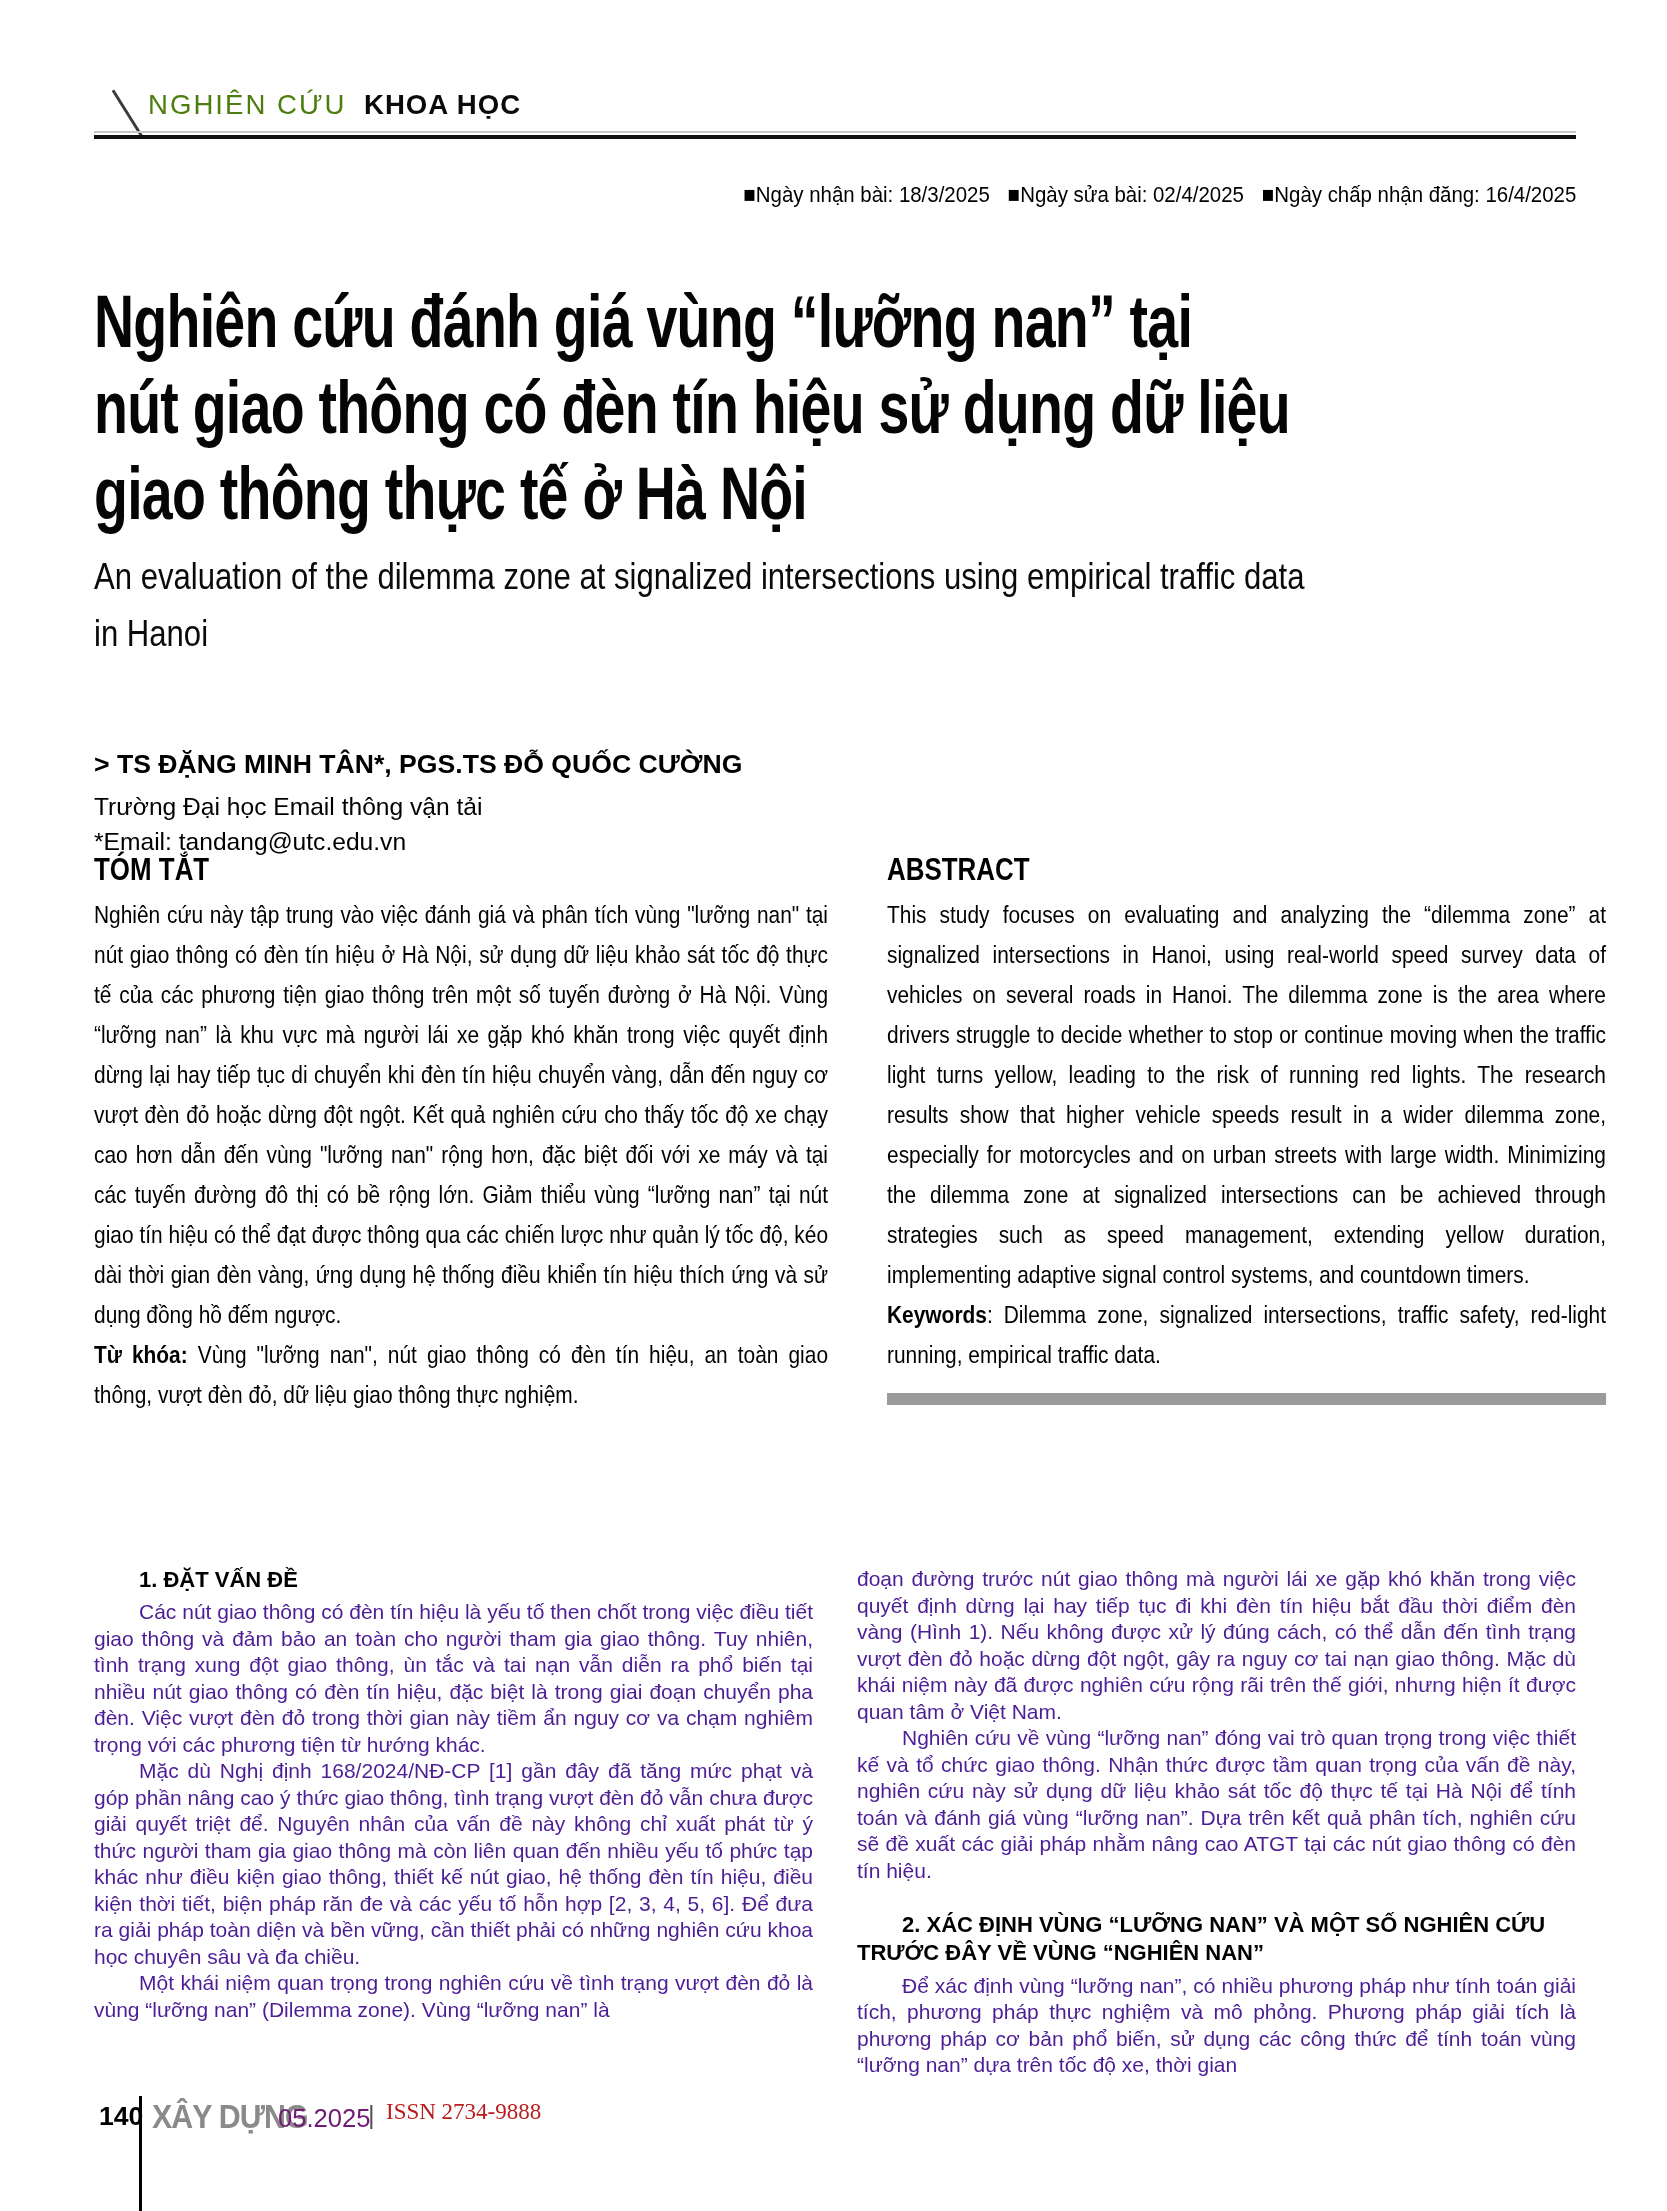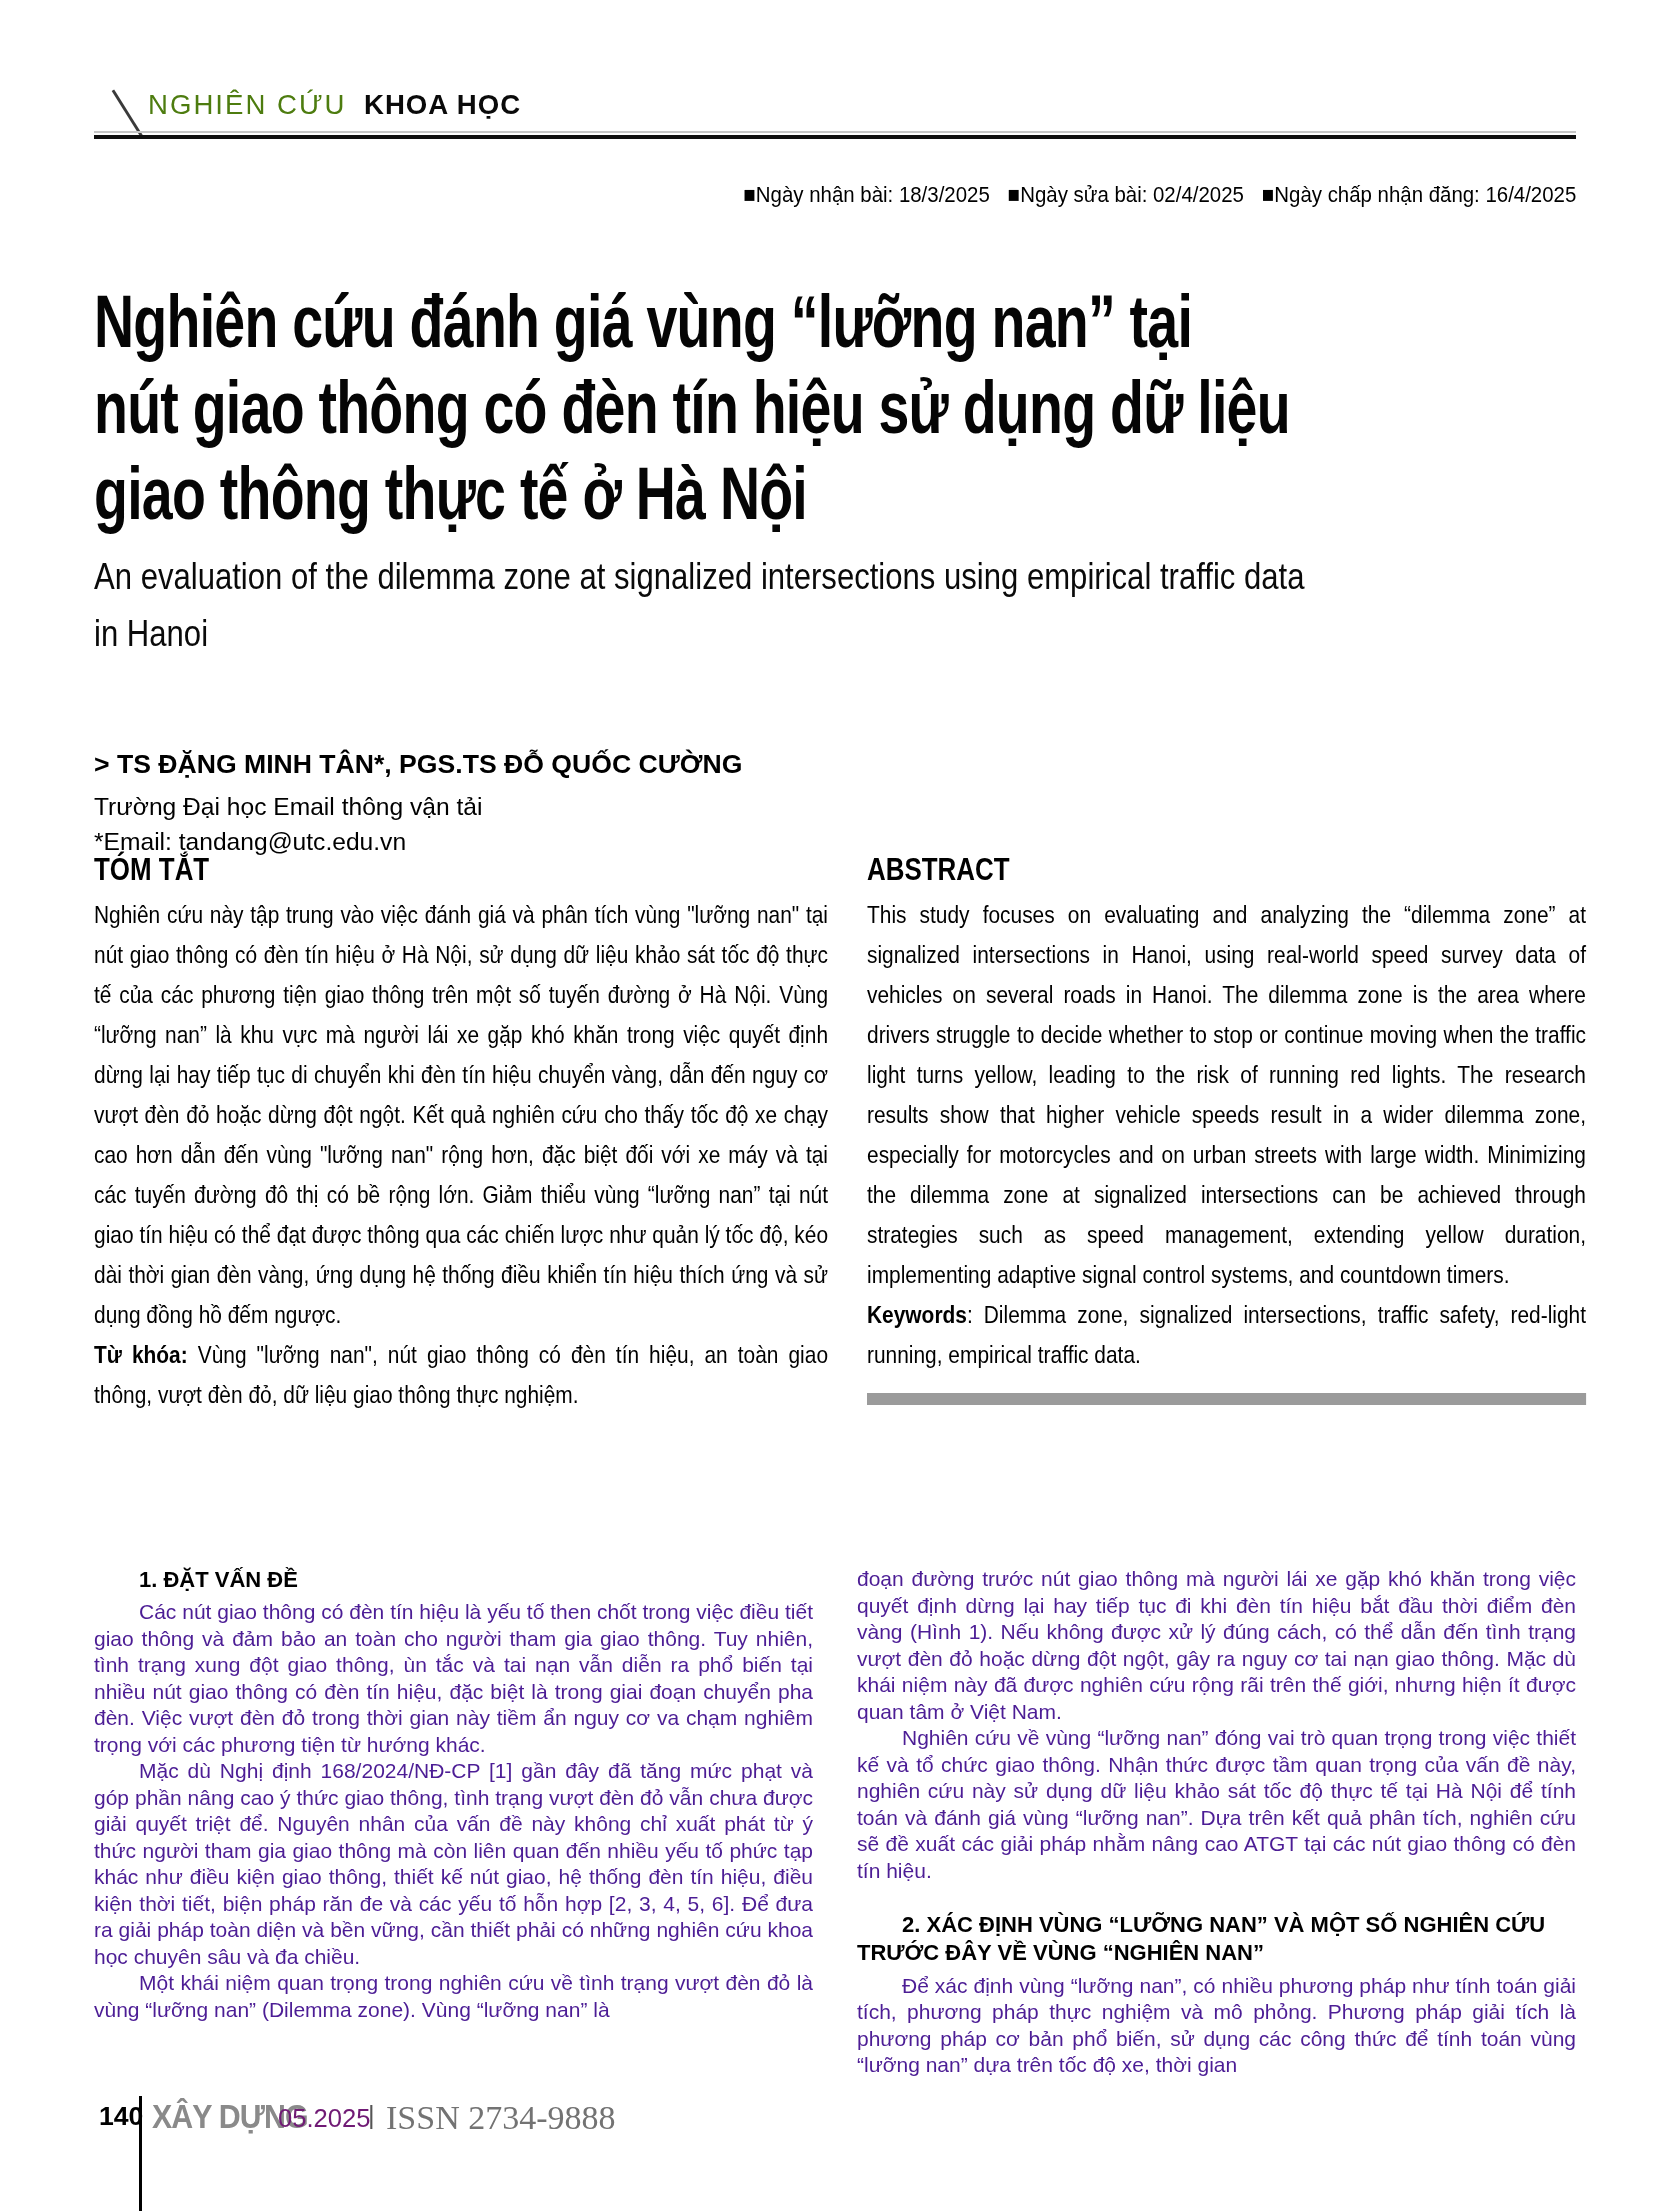--- a/index.html
+++ b/index.html
@@ -29,21 +29,21 @@
   .title-wrap .tl { font-size:74px; line-height:86px; font-weight:700; letter-spacing:-1px; color:#050505; white-space:nowrap; }
   .sub-wrap { position:absolute; left:94px; top:548px; width:1487px; }
   .sub-wrap .sl { font-size:37px; line-height:57px; font-weight:400; color:#0a0a0a; white-space:nowrap; }
 
   
   .authors { position:absolute; left:94px; top:749px; }
   .authors .names { font-size:26.6px; font-weight:700; margin-bottom:8.9px; }
   .authors .affil, .authors .email { font-size:24.6px; line-height:35px; }
 
   
-  .abs-grid { position:absolute; left:94px; top:853px; width:1492px; display:grid; grid-template-columns:734px 719px; column-gap:39px; }
+  .abs-grid { position:absolute; left:94px; top:853px; width:1492px; display:grid; grid-template-columns:734px 719px; column-gap:59px; }
   .abs-h { font-size:30.5px; line-height:33px; font-weight:700; margin-bottom:8.9px; letter-spacing:0; }
   .abs-body { font-size:24.6px; line-height:40px; text-align:justify; }
   .abs-body .b { font-weight:700; }
   .graybar { margin-top:17.7px; height:12.8px; width:100%; background:#9b9b9b; }
 
   
   .body-grid { position:absolute; left:94px; top:1566px; width:1483px; display:grid; grid-template-columns:719px 719px; column-gap:44px; }
   .bcol p { font-size:21px; line-height:26.5px; text-align:justify; color:#4c1d95; }
   .bcol p.ind { text-indent:45px; }
   .bcol h3 { font-size:22px; line-height:28.6px; font-weight:700; margin-bottom:4.9px; }
@@ -51,21 +51,21 @@
   .h2gap { margin-top:26.6px; }
   .hline { display:block; }
   .hline.ind-span { padding-left:45px; }
 
   
   .pagenum { position:absolute; left:99px; top:2101px; font-size:26.6px; font-weight:700; }
   .vline { position:absolute; left:139px; top:2096px; width:3px; height:115px; background:#000; }
   .flogo { position:absolute; left:152px; top:2098px; font-size:33px; font-weight:700; color:#8a8a8a; letter-spacing:-1px; display:inline-block; transform:scaleX(.92); transform-origin:0 0; white-space:nowrap; }
   .fissue { position:absolute; left:278px; top:2104px; font-size:25.6px; color:#701a75; }
   .fsep { position:absolute; left:368px; top:2101px; font-size:25.6px; color:#555; }
-  .fissn { position:absolute; left:386px; top:2099px; font-size:34px; font-family:"Liberation Serif","DejaVu Serif",serif; color:#737373; }
+  .fissn { position:absolute; left:386px; top:2099px; font-size:23px; font-family:"Liberation Serif","DejaVu Serif",serif; color:#b91c1c; }
 </style>
 </head>
 <body>
 
 <div class="page">
 
   <svg class="slash" width="35" height="53" viewBox="0 0 36 54">
     <line x1="3" y1="3" x2="33" y2="51" stroke="#3a3a3a" stroke-width="3"></line>
   </svg>
   <div class="brand">

